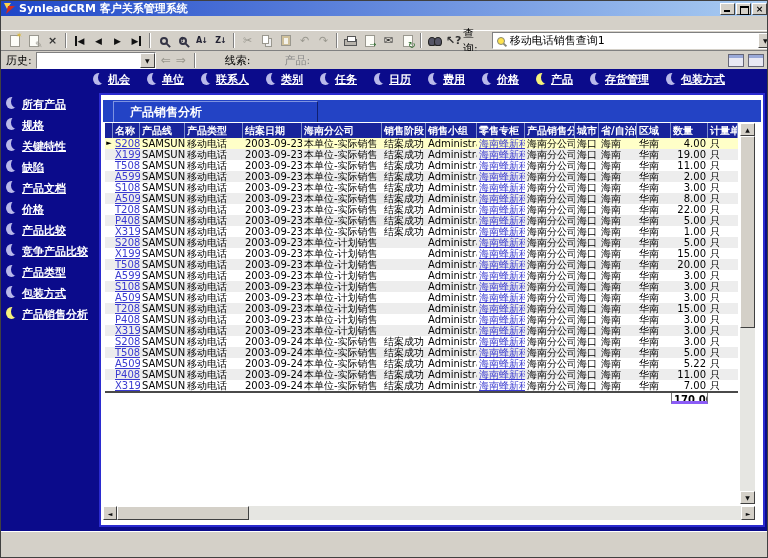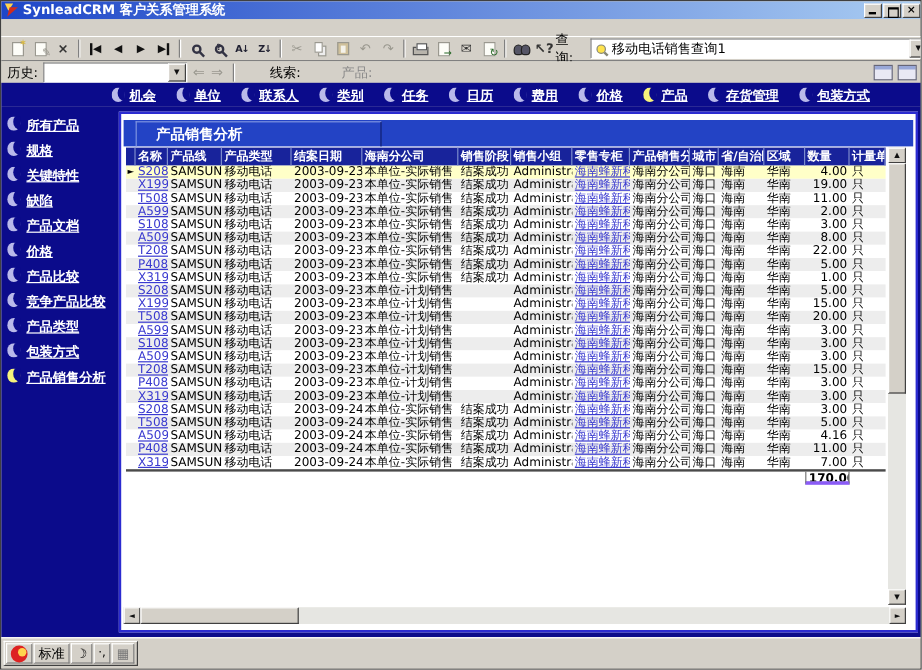--- a/index.html
+++ b/index.html
@@ -739,21 +739,21 @@
               <span class="gc" style="width: 58px;">移动电话</span>
               <span class="gc" style="width: 59px;">2003-09-24</span>
               <span class="gc" style="width: 80px;">本单位-实际销售</span>
               <span class="gc" style="width: 44px;">结案成功</span>
               <span class="gc" style="width: 51px;">Administrator</span>
               <a class="gc cell-link" href="#" style="width: 48px;">海南蜂新科</a>
               <span class="gc" style="width: 50px;">海南分公司</span>
               <span class="gc" style="width: 24px;">海口</span>
               <span class="gc" style="width: 38px;">海南</span>
               <span class="gc" style="width: 34px;">华南</span>
-              <span class="gc num" style="width: 37px;">4.16</span>
+              <span class="gc num" style="width: 37px;">5.22</span>
               <span class="gc" style="width: 30px;">只</span>
             </div>
             <div class="grid-row alt">
               <span class="gc ind" style="width: 8px;"></span>
               <a class="gc cell-link" href="#" style="width: 27px;">P408</a>
               <span class="gc" style="width: 45px;">SAMSUNG</span>
               <span class="gc" style="width: 58px;">移动电话</span>
               <span class="gc" style="width: 59px;">2003-09-24</span>
               <span class="gc" style="width: 80px;">本单位-实际销售</span>
               <span class="gc" style="width: 44px;">结案成功</span>
@@ -810,26 +810,15 @@
       </div>
       <div class="hscroll">
         <span class="sbtn">◄</span>
         <span class="hthumb"></span>
         <span class="sbtn right">►</span>
       </div>
     </div>
   </div>
 
   <div class="statusbar">
-    <div class="imebar">
-      <span class="imeseg">
-          <span class="ime-logo"></span>
-        </span>
-      <span class="imeseg">标准</span>
-      <span class="imeseg">☽</span>
-      <span class="imeseg small">·,</span>
-      <span class="imeseg">
-          <span class="kb">▦</span>
-        </span>
-    </div>
   </div>
 
 </div>
 
 </body></html>

